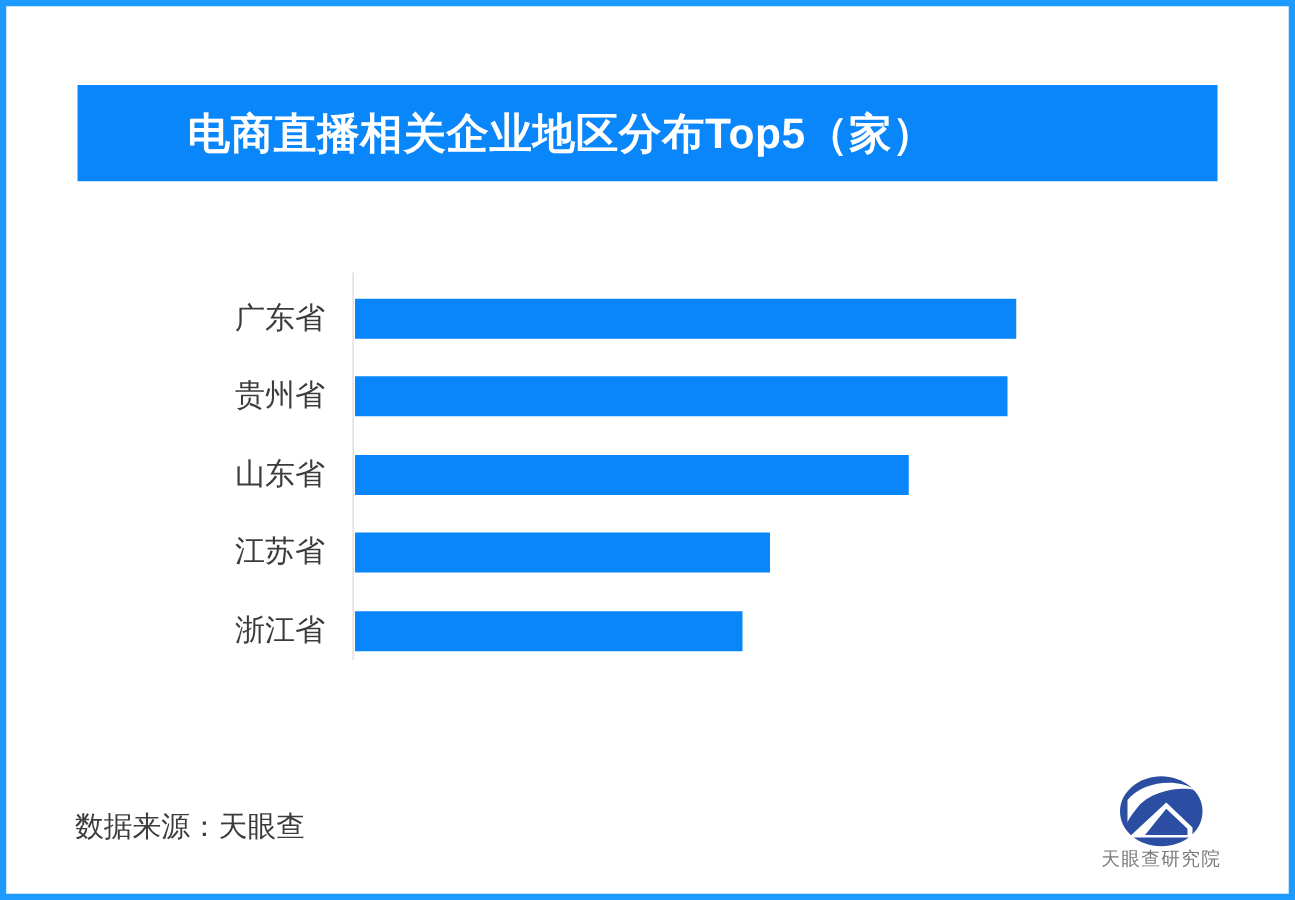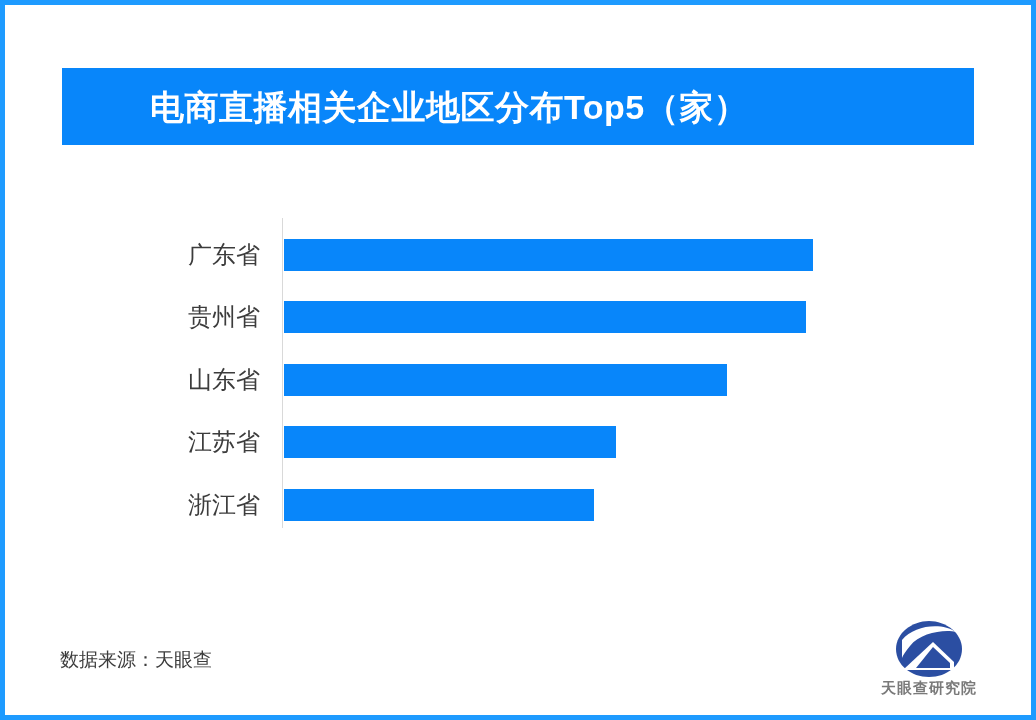--- a/index.html
+++ b/index.html
@@ -64,21 +64,21 @@
   .bar-rect{
     position:absolute;
     left:279px;
     top:0;height:32px;
     background:#0886fa;
   }
   
   #source-text{
     position:absolute;
     left:55px;top:645px;
-    font-size:19px;
+    font-size:23px;
     color:#3c3c3c;
     white-space:nowrap;
     line-height:1;
   }
   #logo{
     position:absolute;
     left:865px;top:615px;
     width:118px;height:88px;
   }
   #logo-mark{
@@ -89,21 +89,20 @@
   #logo-text{
     position:absolute;
     left:0;top:60px;
     width:118px;
     text-align:center;
     font-size:15px;
     letter-spacing:1px;
     color:#7a7a7a;
     white-space:nowrap;
     line-height:1.1;
-    font-weight:bold;
   }
 </style>
 </head>
 <body>
 
 <div id="canvas">
 
   <div id="title-banner">
     <div id="title-text">电商直播相关企业地区分布Top5（家）</div>
   </div>

